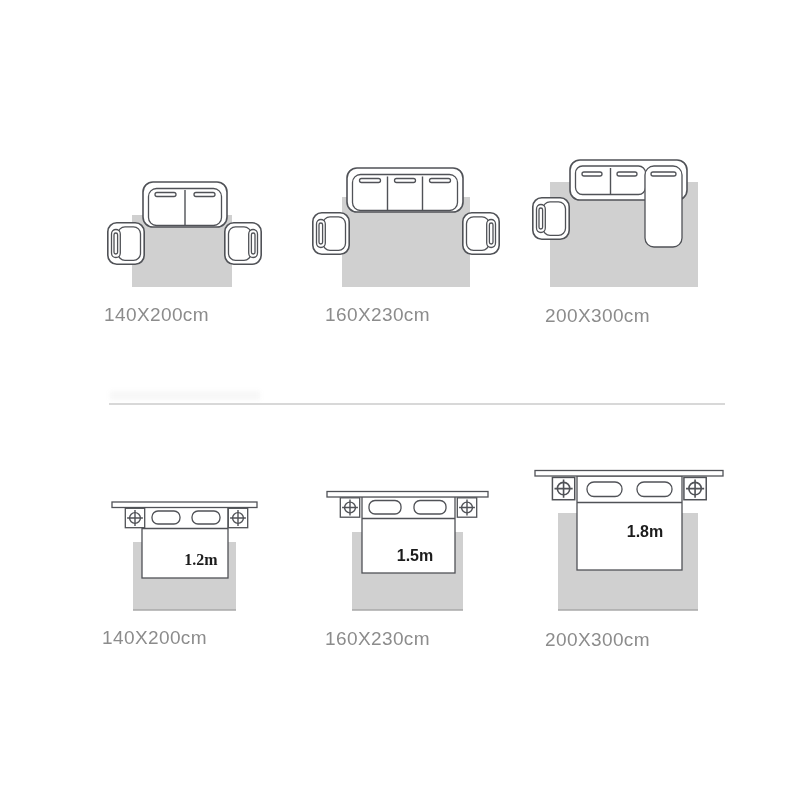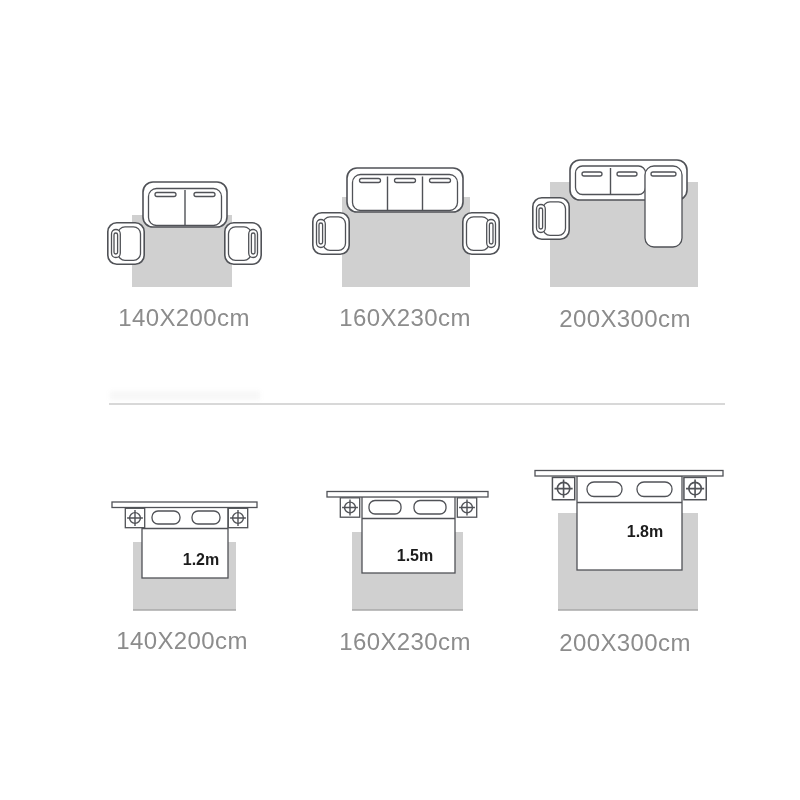--- a/index.html
+++ b/index.html
@@ -19,22 +19,21 @@
   }
   .stage{position:absolute;left:0;top:0;width:800px;height:800px;}
   svg{position:absolute;left:0;top:0;}
   .rug{fill:var(--rug-fill,#d0d0d0);stroke:none;}
   .rug-edge{stroke:#a8a8a8;stroke-width:1.5;fill:none;}
   .furn{fill:#ffffff;stroke:var(--furniture-outline,#505257);stroke-width:1.6;}
   .furn-thin{fill:#ffffff;stroke:var(--furniture-outline,#505257);stroke-width:1.3;}
   .furn-line{fill:none;stroke:var(--furniture-outline,#505257);stroke-width:1.4;}
   .size-label{
     position:absolute;width:160px;height:22px;
-    text-align:center;
-    font-size:24px;letter-spacing:0.4px;
+    font-size:19px;letter-spacing:0.4px;
     color:var(--size-label-text,#8c8c8c);
   }
   .bed-width-label{
     position:absolute;width:60px;height:20px;
     text-align:center;
     font-size:16px;font-weight:600;
     color:var(--bed-width-text,#1c1c1c);
   }
   .divider{
     position:absolute;left:109px;top:403px;width:616px;height:2px;
@@ -143,21 +142,21 @@
         <path d="M577 502.5 H682" class="furn-line"></path>
         <rect x="587" y="482" width="35" height="14.5" rx="7" class="furn-thin"></rect>
         <rect x="637" y="482" width="35" height="14.5" rx="7" class="furn-thin"></rect>
         <rect x="535" y="470.5" width="188" height="5.5" class="furn-thin"></rect>
       </g>
       <use href="#nightstand" transform="translate(551.5,476.5) scale(1.15)"></use>
       <use href="#nightstand" transform="translate(683,476.5) scale(1.15)"></use>
     </g>
   </svg>
 
-  <div class="bed-width-label" style="left:171px;top:551px;">1.2m</div>
+  <div class="bed-width-label" style="left:171px;top:551px;font-family:Liberation Serif, serif;">1.2m</div>
   <div class="bed-width-label" style="left:385px;top:547px;">1.5m</div>
   <div class="bed-width-label" style="left:615px;top:523px;">1.8m</div>
 
   <div class="size-label" style="left:104px;top:304px;">140X200cm</div>
   <div class="size-label" style="left:325px;top:304px;">160X230cm</div>
   <div class="size-label" style="left:545px;top:305px;">200X300cm</div>
 
   <div class="watermark-smudge"></div>
   <div class="divider"></div>
 

